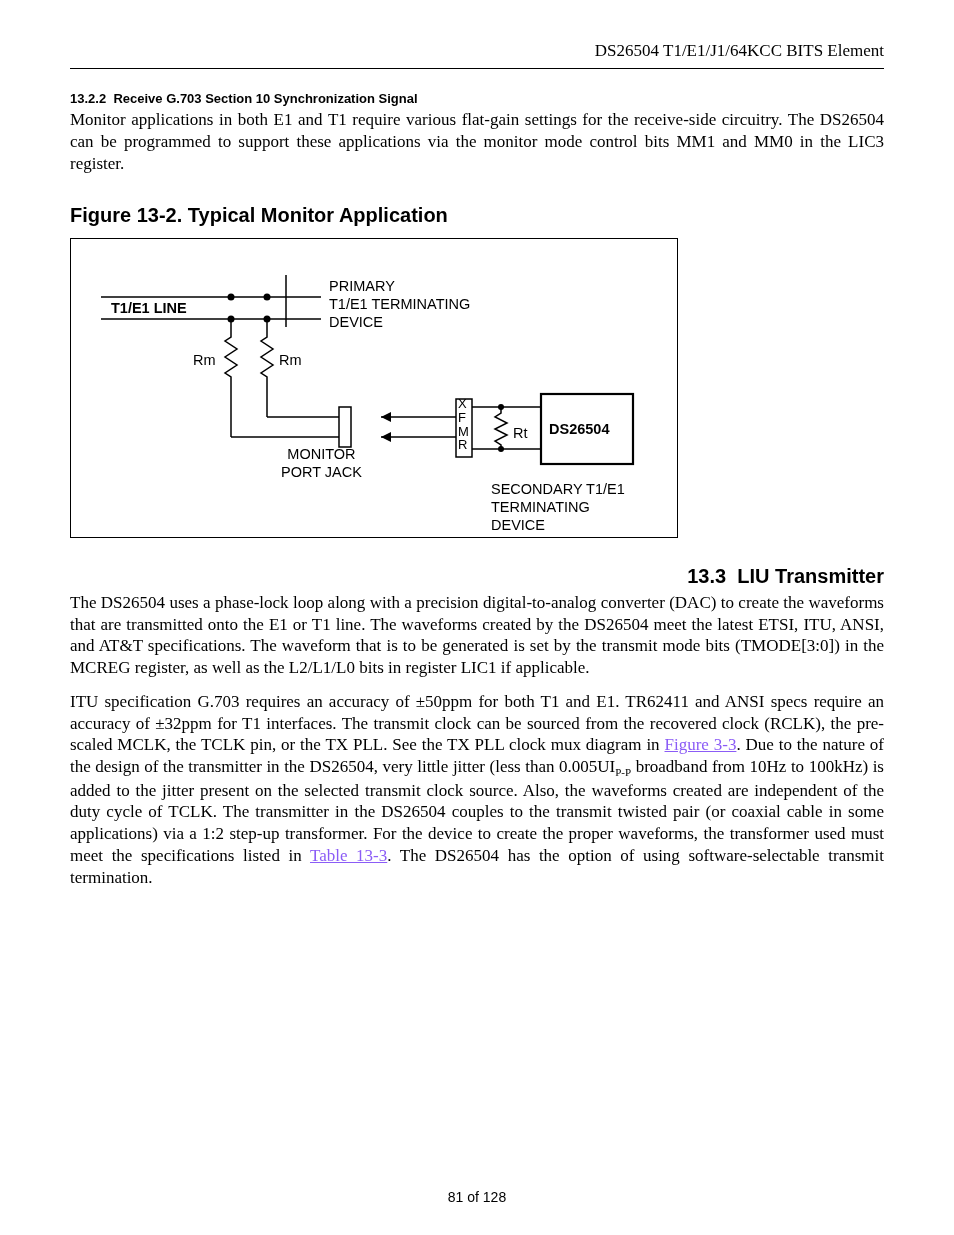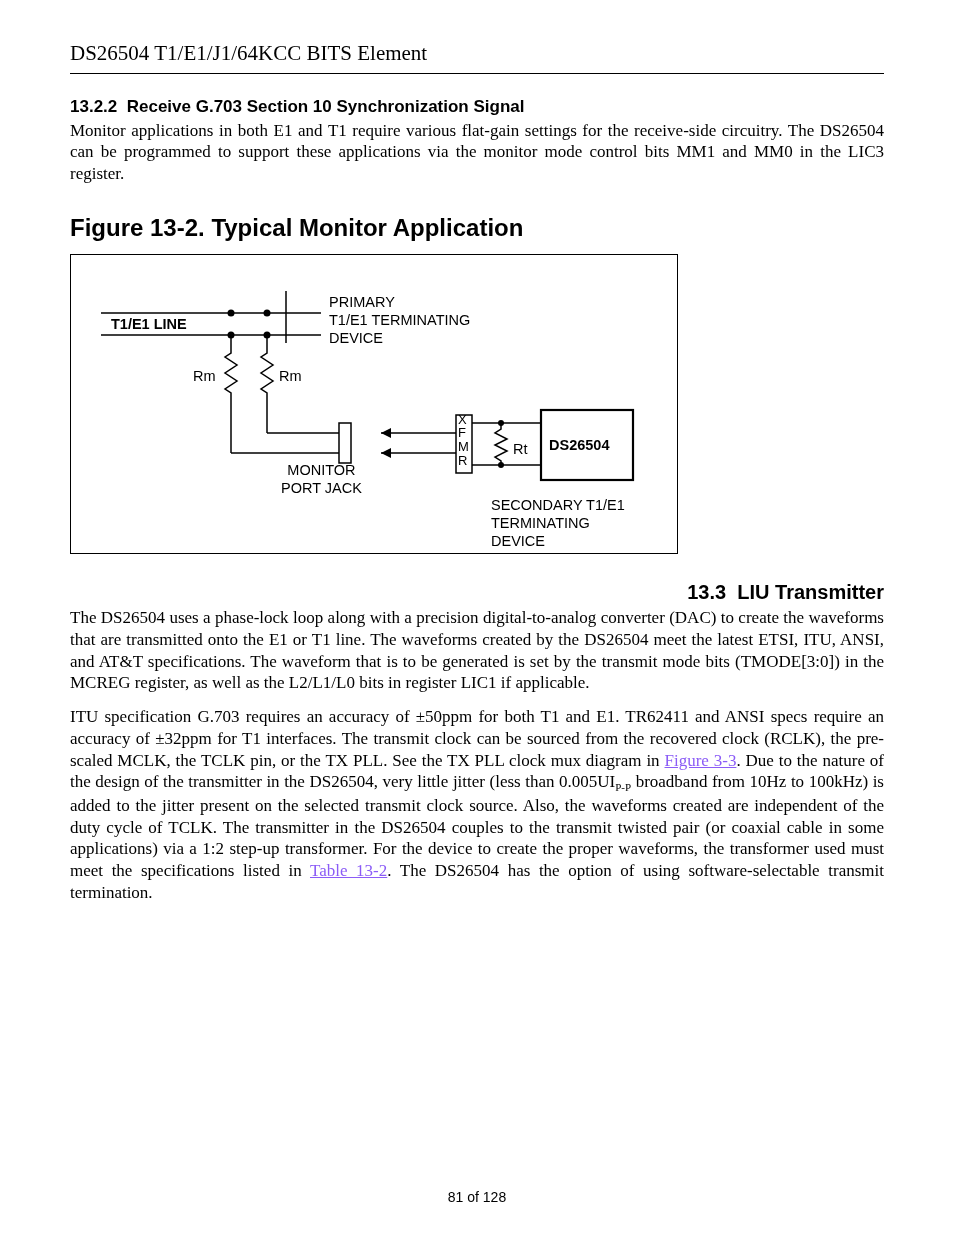--- a/index.html
+++ b/index.html
@@ -11,39 +11,39 @@
     font-size: 17px;
     line-height: 1.28;
   }
   .page {
     width: 954px;
     min-height: 1235px;
     padding: 40px 70px 30px 70px;
     position: relative;
   }
   .running-head {
-    text-align: left;
-    font-size: 21px;
+    text-align: right;
+    font-size: 17px;
     padding-bottom: 6px;
   }
   .hr {
     border: none;
     border-top: 1.5px solid #000;
     margin: 0 0 22px 0;
   }
   .sec-head {
     font-family: Arial, Helvetica, sans-serif;
     font-weight: bold;
-    font-size: 17px;
+    font-size: 13px;
     margin: 16px 0 2px 0;
   }
   .fig-title {
     font-family: Arial, Helvetica, sans-serif;
     font-weight: bold;
-    font-size: 24px;
+    font-size: 20px;
     margin: 28px 0 10px 0;
   }
   .h-sec {
     font-family: Arial, Helvetica, sans-serif;
     font-weight: bold;
     font-size: 20px;
     margin: 26px 0 2px 0;
     text-align: right;
   }
   p.body {
@@ -156,17 +156,17 @@
 
   <div class="h-sec">
     <span>13.3</span>&nbsp;
     <span>LIU Transmitter</span>
   </div>
   <p class="body jfull">The DS26504 uses a phase-lock loop along with a precision digital-to-analog converter (DAC) to create the waveforms that are transmitted onto the E1 or T1 line. The waveforms created by the DS26504 meet the latest ETSI, ITU, ANSI, and AT&amp;T specifications. The waveform that is to be generated is set by the transmit mode bits (TMODE[3:0]) in the MCREG register, as well as the L2/L1/L0 bits in register LIC1 if applicable.</p>
 
   <p class="body jfull">
     <span>ITU specification G.703 requires an accuracy of ±50ppm for both T1 and E1. TR62411 and ANSI specs require an accuracy of ±32ppm for T1 interfaces. The transmit clock can be sourced from the recovered clock (RCLK), the pre-scaled MCLK, the TCLK pin, or the TX PLL. See the TX PLL clock mux diagram in </span>
     <a class="ref">Figure 3-3</a><span>. Due to the nature of the design of the transmitter in the DS26504, very little jitter (less than 0.005UI</span><span class="sub">P-P</span><span> broadband from 10Hz to 100kHz) is added to the jitter present on the selected transmit clock source. Also, the waveforms created are independent of the duty cycle of TCLK. The transmitter in the DS26504 couples to the transmit twisted pair (or coaxial cable in some applications) via a 1:2 step-up transformer. For the device to create the proper waveforms, the transformer used must meet the specifications listed in </span>
-    <a class="ref">Table 13-2</a><span>. The DS26504 has the option of using software-selectable transmit termination.</span>
+    <a class="ref">Table 13-3</a><span>. The DS26504 has the option of using software-selectable transmit termination.</span>
   </p>
 
   <div class="pagenum">81 of 128</div>
 </div>
 
 </body></html>

